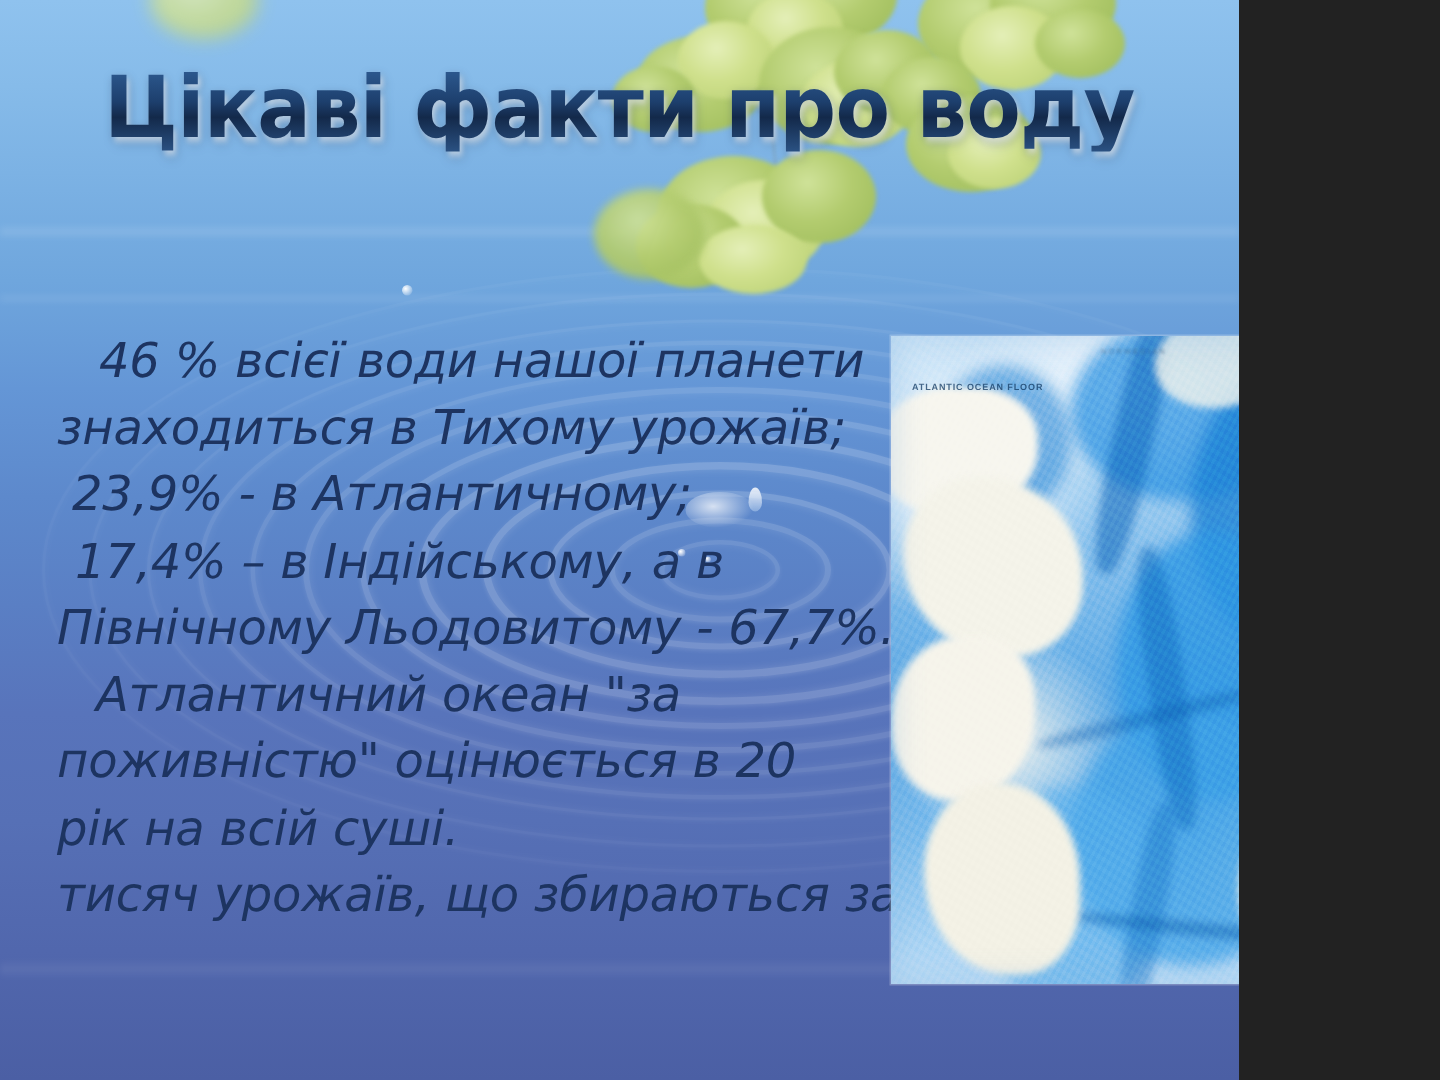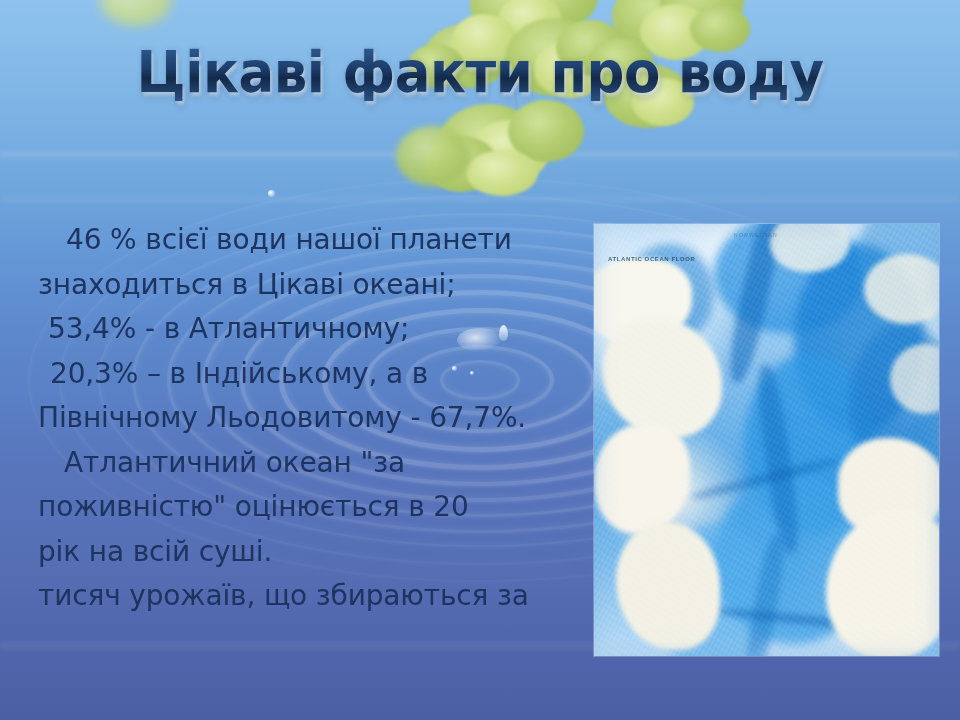--- a/index.html
+++ b/index.html
@@ -2,21 +2,21 @@
 <html><head>
 <meta charset="utf-8">
 <style>
   html, body {
     margin: 0;
     padding: 0;
     background: #222;
   }
   .slide {
     position: relative;
-    width: 960px;
+    width: 826px;
     height: 720px;
     overflow: hidden;
     font-family: "Liberation Sans", sans-serif;
     background: linear-gradient(to bottom,
         #8fc2ee 0%,
         #86bbe9 8%,
         #7cb2e4 16%,
         #6fa6dd 26%,
         #6496d6 36%,
         #5d89cc 46%,
@@ -131,24 +131,25 @@
     white-space: nowrap;
   }
 
   
   .body-text {
     position: absolute;
     left: 38px;
     top: 218px;
     width: 552px;
     font-family: "DejaVu Sans", sans-serif;
-    font-size: 28px;
+    font-size: 32px;
     line-height: 44.5px;
     color: #1d3461;
     letter-spacing: -0.15px;
+    font-style: italic;
   }
   .body-text p { margin: 0; white-space: nowrap; }
   .ind-1 { padding-left: 28px; }
   .ind-2 { padding-left: 10px; }
   .ind-3 { padding-left: 12px; }
   .ind-4 { padding-left: 26px; }
 
   
   .map-wrap {
     position: absolute;
@@ -285,23 +286,23 @@
     <div class="lobe leaf-dark" style="left:424px;top:136px;width:74px;height:56px;"></div>
     <div class="lobe leaf-pale" style="left:466px;top:150px;width:72px;height:46px;"></div>
 
     <div class="lobe leaf-dark leafblur-soft" style="left:396px;top:126px;width:74px;height:60px;"></div>
   </div>
 
   <div class="title">Цікаві факти про воду</div>
 
   <div class="body-text">
     <p class="ind-1">46 % всієї води нашої планети</p>
-    <p>знаходиться в Цікаві океані;</p>
-    <p class="ind-2">53,4% - в Атлантичному;</p>
-    <p class="ind-3">20,3% – в Індійському, а в</p>
+    <p>знаходиться в Тихому урожаїв;</p>
+    <p class="ind-2">23,9% - в Атлантичному;</p>
+    <p class="ind-3">17,4% – в Індійському, а в</p>
     <p>Північному Льодовитому - 67,7%.</p>
     <p class="ind-4">Атлантичний океан "за</p>
     <p>поживністю" оцінюється в 20</p>
     <p>рік на всій суші.</p>
     <p>тисяч урожаїв, що збираються за</p>
   </div>
 
   <div class="map-wrap">
     <div class="map-base"></div>
 

